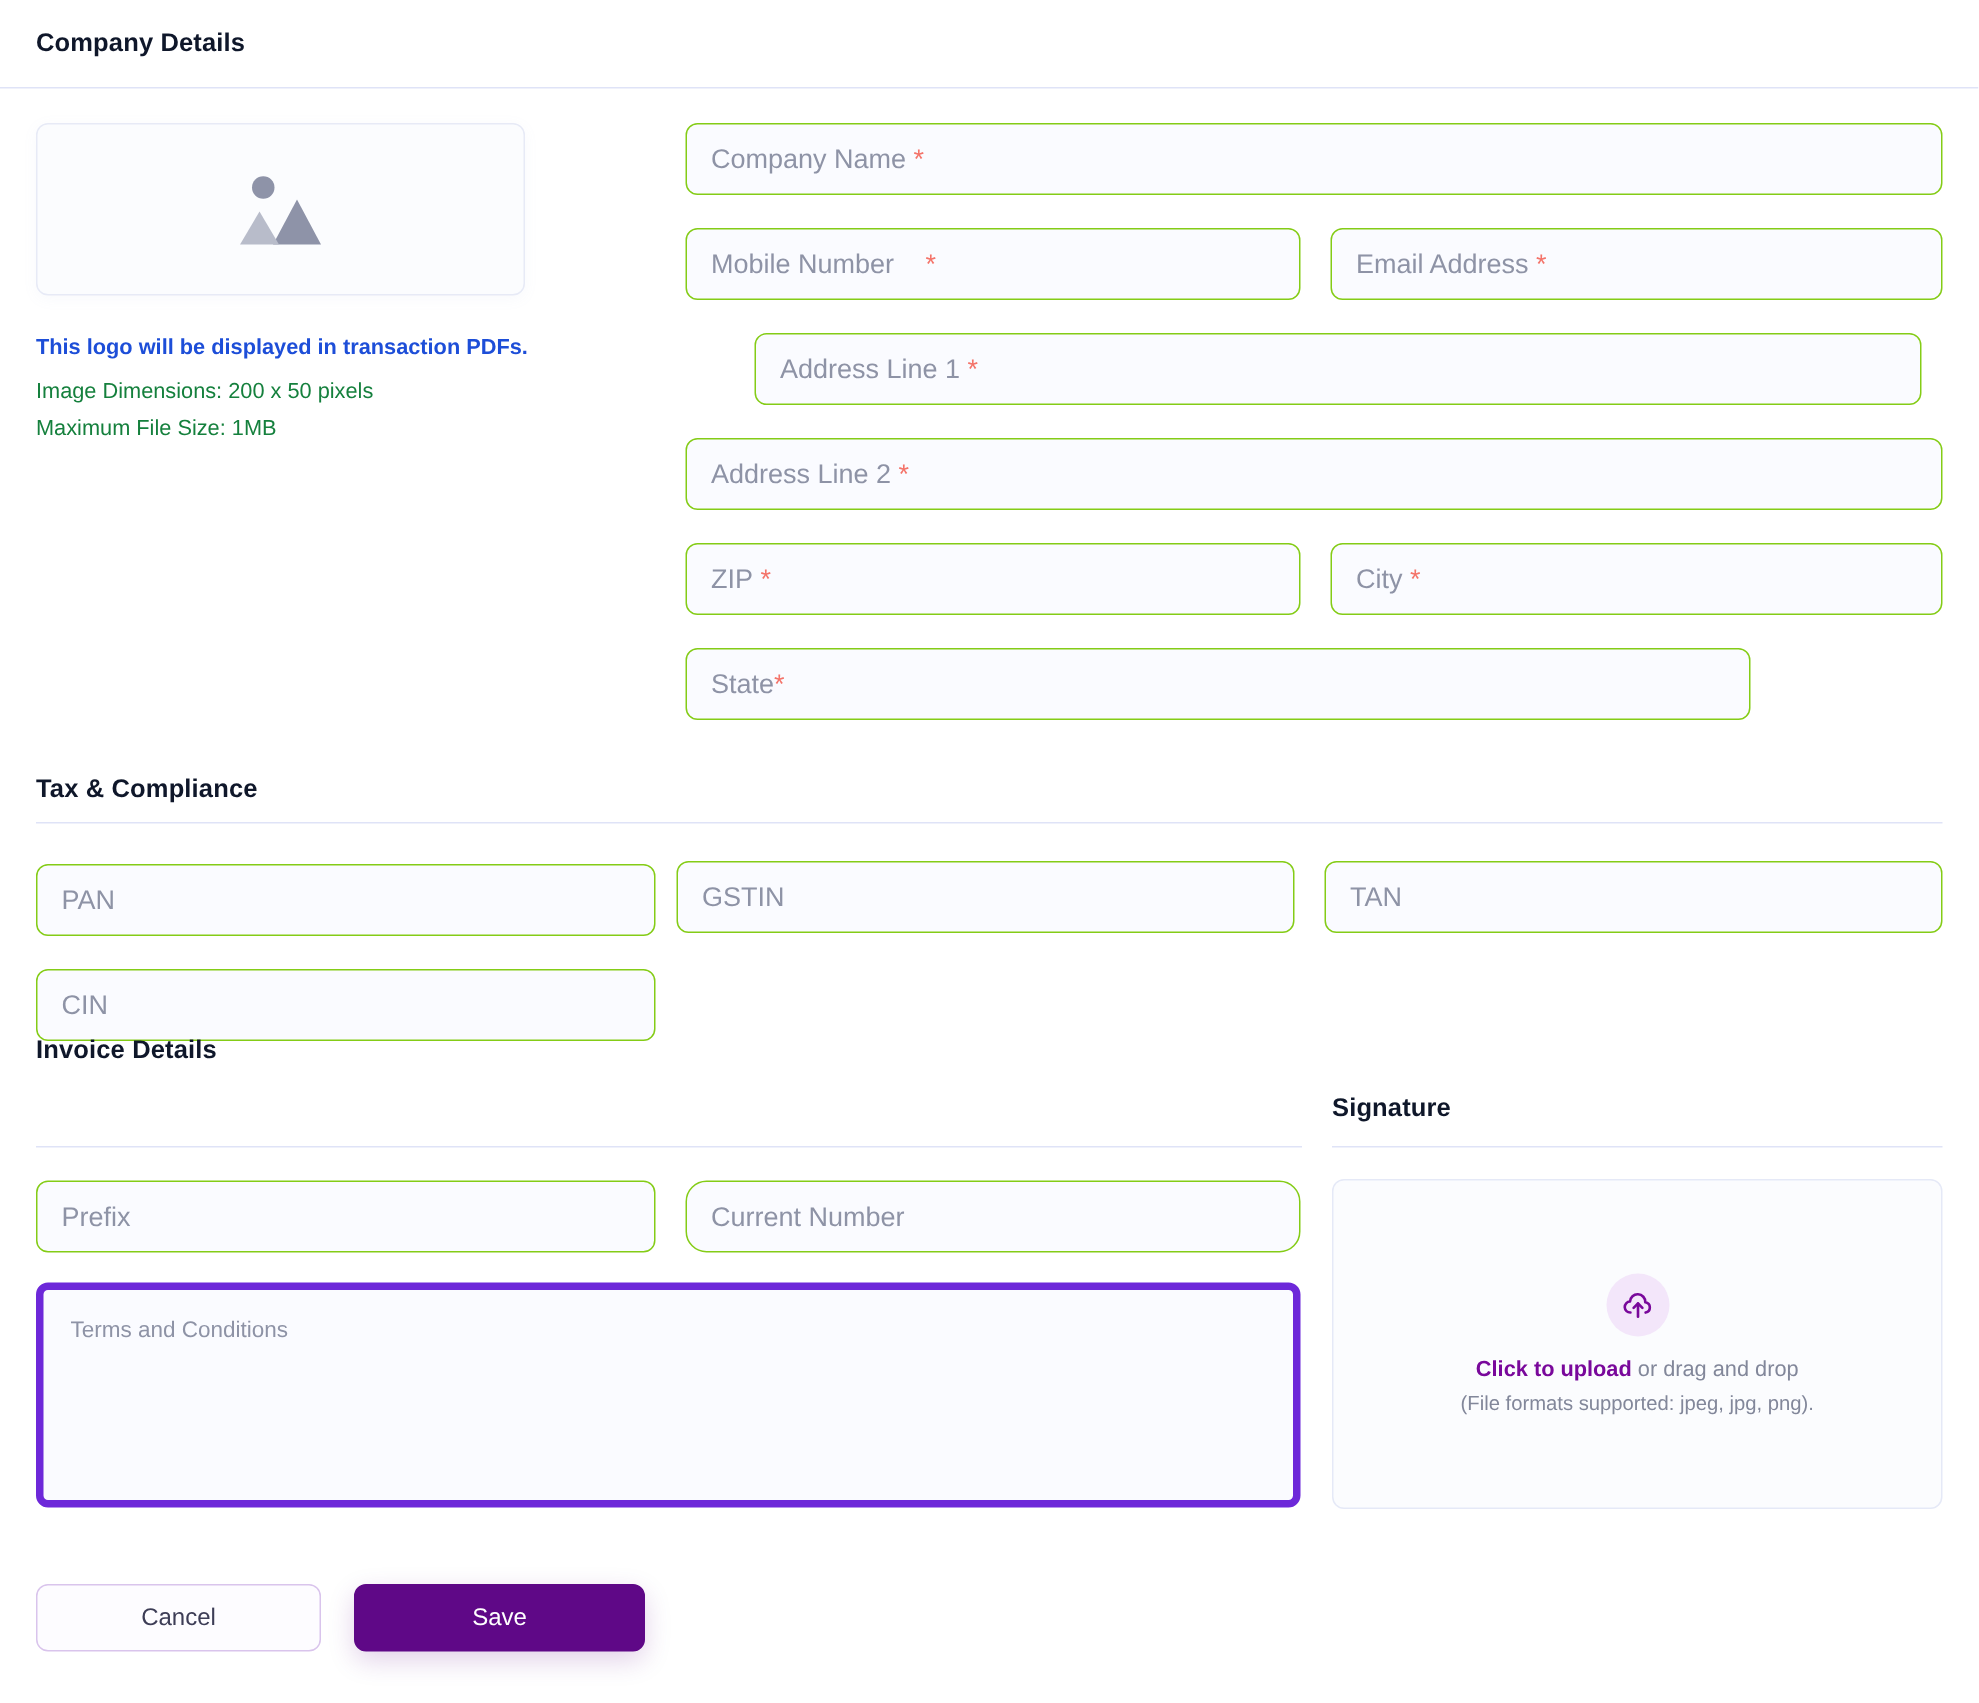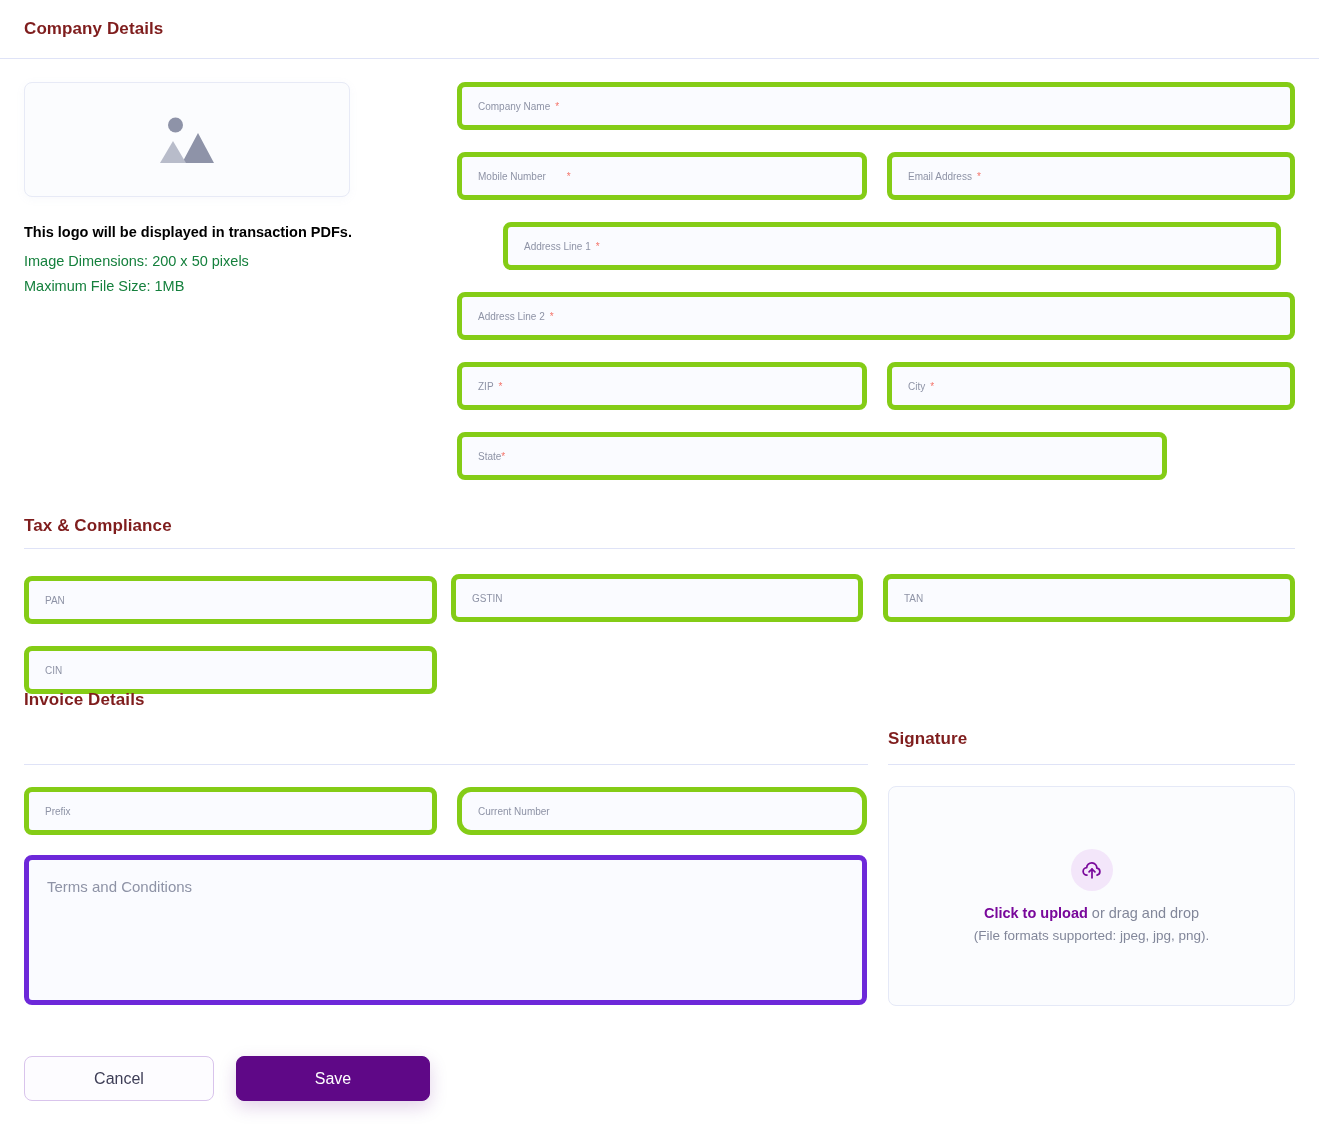--- a/index.html
+++ b/index.html
@@ -16,21 +16,21 @@
     position: relative;
     width: 1319px;
     height: 1135px;
     background: #ffffff;
   }
 
   
   .section-title {
     font-size: 17px;
     font-weight: 700;
-    color: #7f1d1d;
+    color: #0f172a;
     letter-spacing: 0.1px;
   }
 
   .divider {
     height: 1px;
     background: #dfe3f7;
     border: 0;
   }
 
   
@@ -66,40 +66,40 @@
     align-items: center;
     justify-content: center;
     box-shadow: 0 2px 10px rgba(140,150,200,0.06);
   }
   .img-placeholder { width: 70px; height: 58px; display:block; }
 
   .logo-note {
     margin-top: 25px;
     font-size: 14.5px;
     font-weight: 700;
-    color: #000000;
+    color: #1d4ed8;
     line-height: 1.5;
   }
   .logo-sub {
     margin-top: 6px;
     font-size: 14.5px;
     color: #15803d;
     line-height: 1.62;
   }
 
   
   .field {
     background: #fafbff;
-    border: 5px solid #84cc16;
+    border: 1px solid #84cc16;
     border-radius: 8px;
     height: 48px;
     display: flex;
     align-items: center;
     padding: 0 16px;
-    font-size: 10px;
+    font-size: 18px;
     color: #8e93a6;
     position: absolute;
     cursor: text;
   }
   .field .ph { white-space: nowrap; }
   .req { color: #f4746a; }
   .req-sp { margin-left: 5px; }
 
   .textarea-field {
     background: #fafbff;

